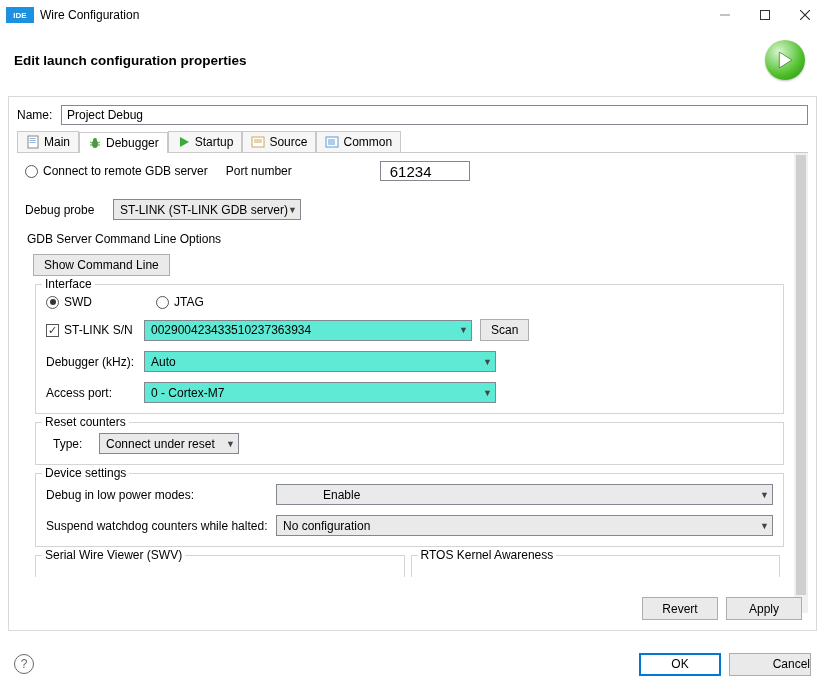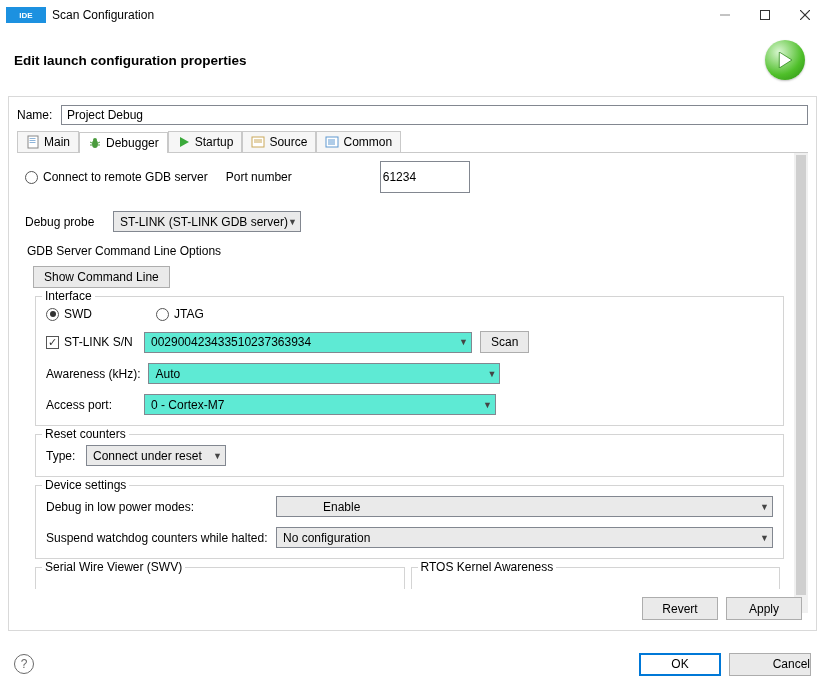--- a/index.html
+++ b/index.html
@@ -1,18 +1,18 @@
 <!DOCTYPE html>
 <html><head>
 <meta charset="utf-8">
 <style>
   * { box-sizing: border-box; font-family: "Segoe UI", Tahoma, sans-serif; }
   body { margin: 0; background: #fff; font-size: 12px; color: #000; width: 825px; height: 689px; position: relative; overflow: hidden; }
   .titlebar { height: 30px; display: flex; align-items: center; padding: 0 0 0 6px; }
-  .titlebar .appicon { width: 40px; height: 16px; background: #1c91e0; display: flex; align-items: center; justify-content: center; font-size: 8px; font-weight: bold; color: #fff; margin-right: 6px; }
+  .titlebar .appicon { width: 28px; height: 16px; background: #1c91e0; display: flex; align-items: center; justify-content: center; font-size: 8px; font-weight: bold; color: #fff; margin-right: 6px; }
   .titlebar .title { flex: 1; font-size: 12px; }
   .winbtn { width: 40px; height: 30px; display: flex; align-items: center; justify-content: center; color: #333; }
   .winbtn svg { width: 10px; height: 10px; }
   .header { padding: 10px 14px; display: flex; align-items: center; justify-content: space-between; }
   .header .heading { font-size: 13.5px; font-weight: bold; }
   .runbtn { width: 40px; height: 40px; border-radius: 50%; background: radial-gradient(circle at 35% 30%, #d9f6d1, #4fbf2a 60%, #2a8a12); display: flex; align-items: center; justify-content: center; box-shadow: 0 1px 2px rgba(0,0,0,.25); margin-right: 6px; }
   .runbtn svg { width: 14px; height: 16px; }
   .mainpanel { margin: 6px 8px 0; border: 1px solid #d9d9d9; padding: 8px 8px 10px; height: 535px; position: relative; }
   .namerow { display: flex; align-items: center; gap: 6px; margin-bottom: 6px; }
   .namerow label { min-width: 38px; }
@@ -23,21 +23,21 @@
   .tab .ticon { width: 14px; height: 14px; display: flex; align-items: center; justify-content: center; }
   .tabbody { border: 0; padding: 6px 4px; position: relative; height: 460px; overflow: hidden; }
   .scrollbar { position: absolute; right: 0; top: 0; bottom: 0; width: 14px; background: #f0f0f0; }
   .scrollthumb { position: absolute; top: 2px; right: 2px; width: 10px; height: 440px; background: #cfcfcf; }
   .scrollcontent { padding-right: 20px; }
   .row { display: flex; align-items: center; gap: 8px; padding: 2px 4px; }
   .radio, .checkbox { width: 13px; height: 13px; border: 1px solid #555; background: #fff; display: inline-flex; align-items: center; justify-content: center; }
   .radio { border-radius: 50%; }
   .radio.checked::after { content: ""; width: 6px; height: 6px; background: #333; border-radius: 50%; }
   .checkbox.checked::after { content: "✓"; font-size: 11px; line-height: 1; color: #333; }
-  .textin { height: 32px; border: 1px solid #828790; padding: 1px 2px; font-size: 12px; background: #fff; }
+  .textin { height: 20px; border: 1px solid #828790; padding: 1px 9px; font-size: 15px; background: #fff; }
   .select { display: flex; align-items: center; justify-content: space-between; height: 21px; border: 1px solid #828790; background: #eaeaea; padding: 0 3px 0 6px; }
   .select.light { background: #5eead4; }
   .select .chev { font-size: 9px; color: #444; }
   .btn { height: 22px; border: 1px solid #adadad; background: #eaeaea; padding: 0 10px; display: inline-flex; align-items: center; }
   .fieldset { border: 1px solid #d4d4d4; margin: 6px 4px 8px; padding: 8px 6px 8px; position: relative; }
   .fieldset .legend { position: absolute; top: -8px; left: 6px; background: #fff; padding: 0 3px; font-size: 12px; }
   .grouptitle { padding: 4px 6px 2px; font-size: 12px; }
   .bottombar { position: absolute; left: 8px; right: 8px; bottom: 0; display: flex; justify-content: flex-end; gap: 8px; padding: 8px 6px 10px; }
   .bigbtn { min-width: 76px; height: 23px; border: 1px solid #adadad; background: #eaeaea; display: inline-flex; align-items: center; justify-content: center; }
   .footer { position: absolute; left: 0; right: 0; bottom: 0; height: 44px; display: flex; align-items: center; justify-content: space-between; padding: 0 14px 6px; }
@@ -46,21 +46,21 @@
   .footer .bigbtn.primary { border: 2px solid #0078d7; background: #fff; }
   .inner-sections { display: flex; gap: 6px; margin: 2px 4px 0; }
   .section-half { flex: 1; border: 1px solid #d4d4d4; border-bottom: none; position: relative; padding-top: 8px; height: 22px; }
   .section-half .legend { position: absolute; top: -8px; left: 6px; background: #fff; padding: 0 3px; }
 </style>
 </head>
 <body>
 
 <div class="titlebar">
   <div class="appicon">IDE</div>
-  <span class="title">Scan Configuration</span>
+  <span class="title">Wire Configuration</span>
   <div class="winbtn">
       <svg viewBox="0 0 10 10">
         <line x1="0" y1="5" x2="10" y2="5" stroke="#888" stroke-width="1"></line>
       </svg>
     </div>
   <div class="winbtn">
       <svg viewBox="0 0 10 10">
         <rect x="0.5" y="0.5" width="9" height="9" fill="none" stroke="#333" stroke-width="1"></rect>
       </svg>
     </div>
@@ -190,38 +190,38 @@
           </label>
           <div class="select light" style="width:328px;">
             <span>0029004234335102373​63934</span>
             <span class="chev">▼</span>
           </div>
           <div class="btn">
               <span>Scan</span>
             </div>
         </div>
         <div class="row" style="margin-top:6px;gap:8px;">
-          <span style="min-width:90px;">Awareness (kHz):</span>
+          <span style="min-width:90px;">Debugger (kHz):</span>
           <div class="select light" style="width:352px;">
             <span>Auto</span>
             <span class="chev">▼</span>
           </div>
         </div>
         <div class="row" style="margin-top:6px;gap:8px;">
           <span style="min-width:90px;">Access port:</span>
           <div class="select light" style="width:352px;">
             <span>0 - Cortex-M7</span>
             <span class="chev">▼</span>
           </div>
         </div>
       </div>
 
       <div class="fieldset" style="margin-left:14px;margin-right:0;">
         <span class="legend">Reset counters</span>
-        <div class="row" style="gap:6px;">
+        <div class="row" style="gap:12px;margin-left:7px;">
           <span style="min-width:34px;">Type:</span>
           <div class="select" style="width:140px;">
             <span>Connect under reset</span>
             <span class="chev">▼</span>
           </div>
         </div>
       </div>
 
       <div class="fieldset" style="margin-left:14px;margin-right:0;">
         <span class="legend">Device settings</span>

